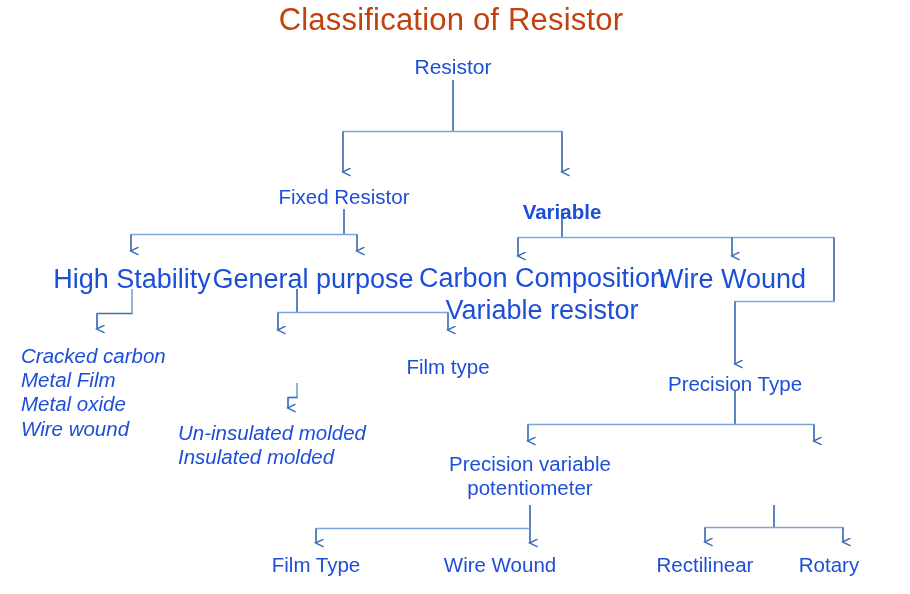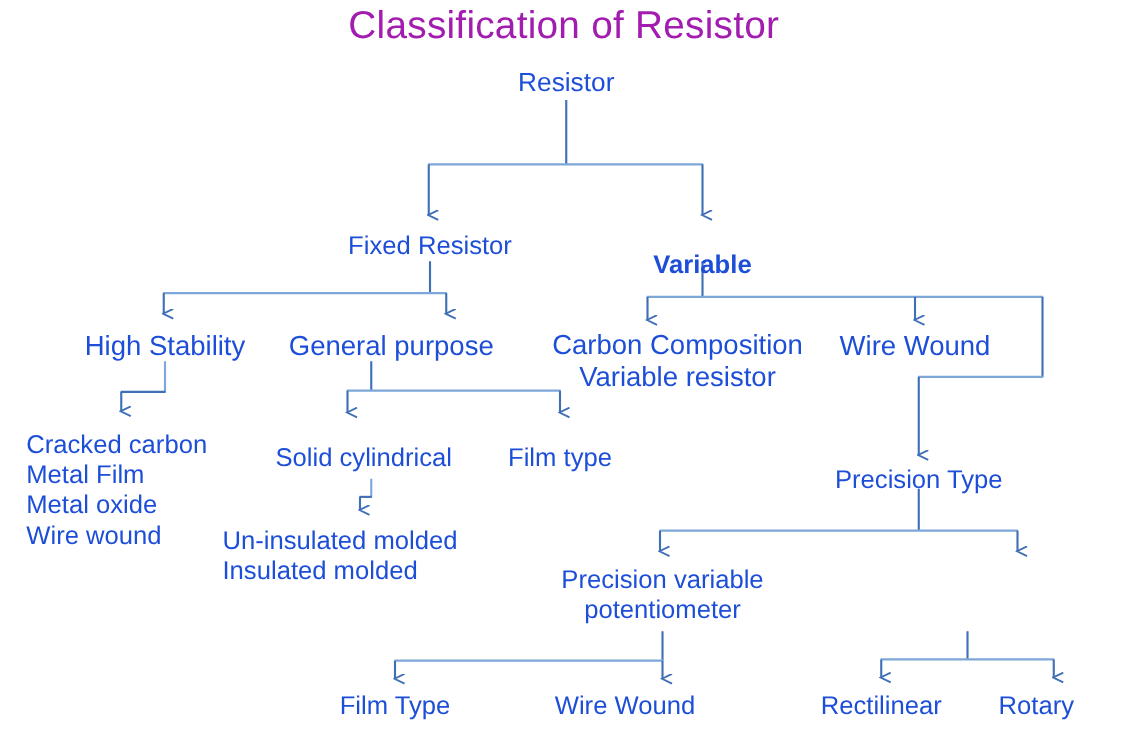--- a/index.html
+++ b/index.html
@@ -33,33 +33,34 @@
     line-height: 1.18;
     color: #1d4ed8;
     font-family: "Liberation Sans", sans-serif;
   }
   .node.center {
     text-align: center;
     transform: translateX(-50%);
   }
   .node.left {
     text-align: left;
+    font-style: italic;
   }
   .title {
     position: absolute;
     font-size: 31px;
     letter-spacing: 0.2px;
     text-align: center;
     transform: translateX(-50%);
-    color: #a21caf;
+    color: #c2410c;
     white-space: pre;
   }
   .lvl-1 { font-size: 21px; }
   .lvl-2 { font-size: 20.5px; }
-  .lvl-3 { font-size: 22px; }
+  .lvl-3 { font-size: 27px; }
   .lvl-4 { font-size: 20.5px; }
   .leaflist { font-size: 20.5px; }
 </style>
 </head>
 <body>
 
 <div id="canvas">
 
   <svg id="edges" viewBox="0 0 910 594" width="910" height="594" xmlns="http://www.w3.org/2000/svg">
     <defs>
@@ -129,21 +130,20 @@
   <div class="node center lvl-3" style="left:132px; top:264px;">High Stability</div>
   <div class="node center lvl-3" style="left:542px; top:263px;">Carbon Composition
 Variable resistor</div>
   <div class="node center lvl-3" style="left:313px; top:264px;">General purpose</div>
   <div class="node center lvl-3" style="left:732px; top:264px;">Wire Wound</div>
 
   <div class="node left leaflist" style="left:21px; top:344px;">Cracked carbon
 Metal Film
 Metal oxide
 Wire wound</div>
-  <div class="node center lvl-4" style="left:291px; top:355px;">Solid cylindrical</div>
   <div class="node center lvl-4" style="left:448px; top:355px;">Film type</div>
   <div class="node left leaflist" style="left:178px; top:421px;">Un-insulated molded
 Insulated molded</div>
   <div class="node center lvl-4" style="left:735px; top:372px;">Precision Type</div>
 
   <div class="node center lvl-4" style="left:530px; top:452px;">Precision variable
 potentiometer</div>
 
   <div class="node center lvl-4" style="left:316px; top:553px;">Film Type</div>
   <div class="node center lvl-4" style="left:500px; top:553px;">Wire Wound</div>

